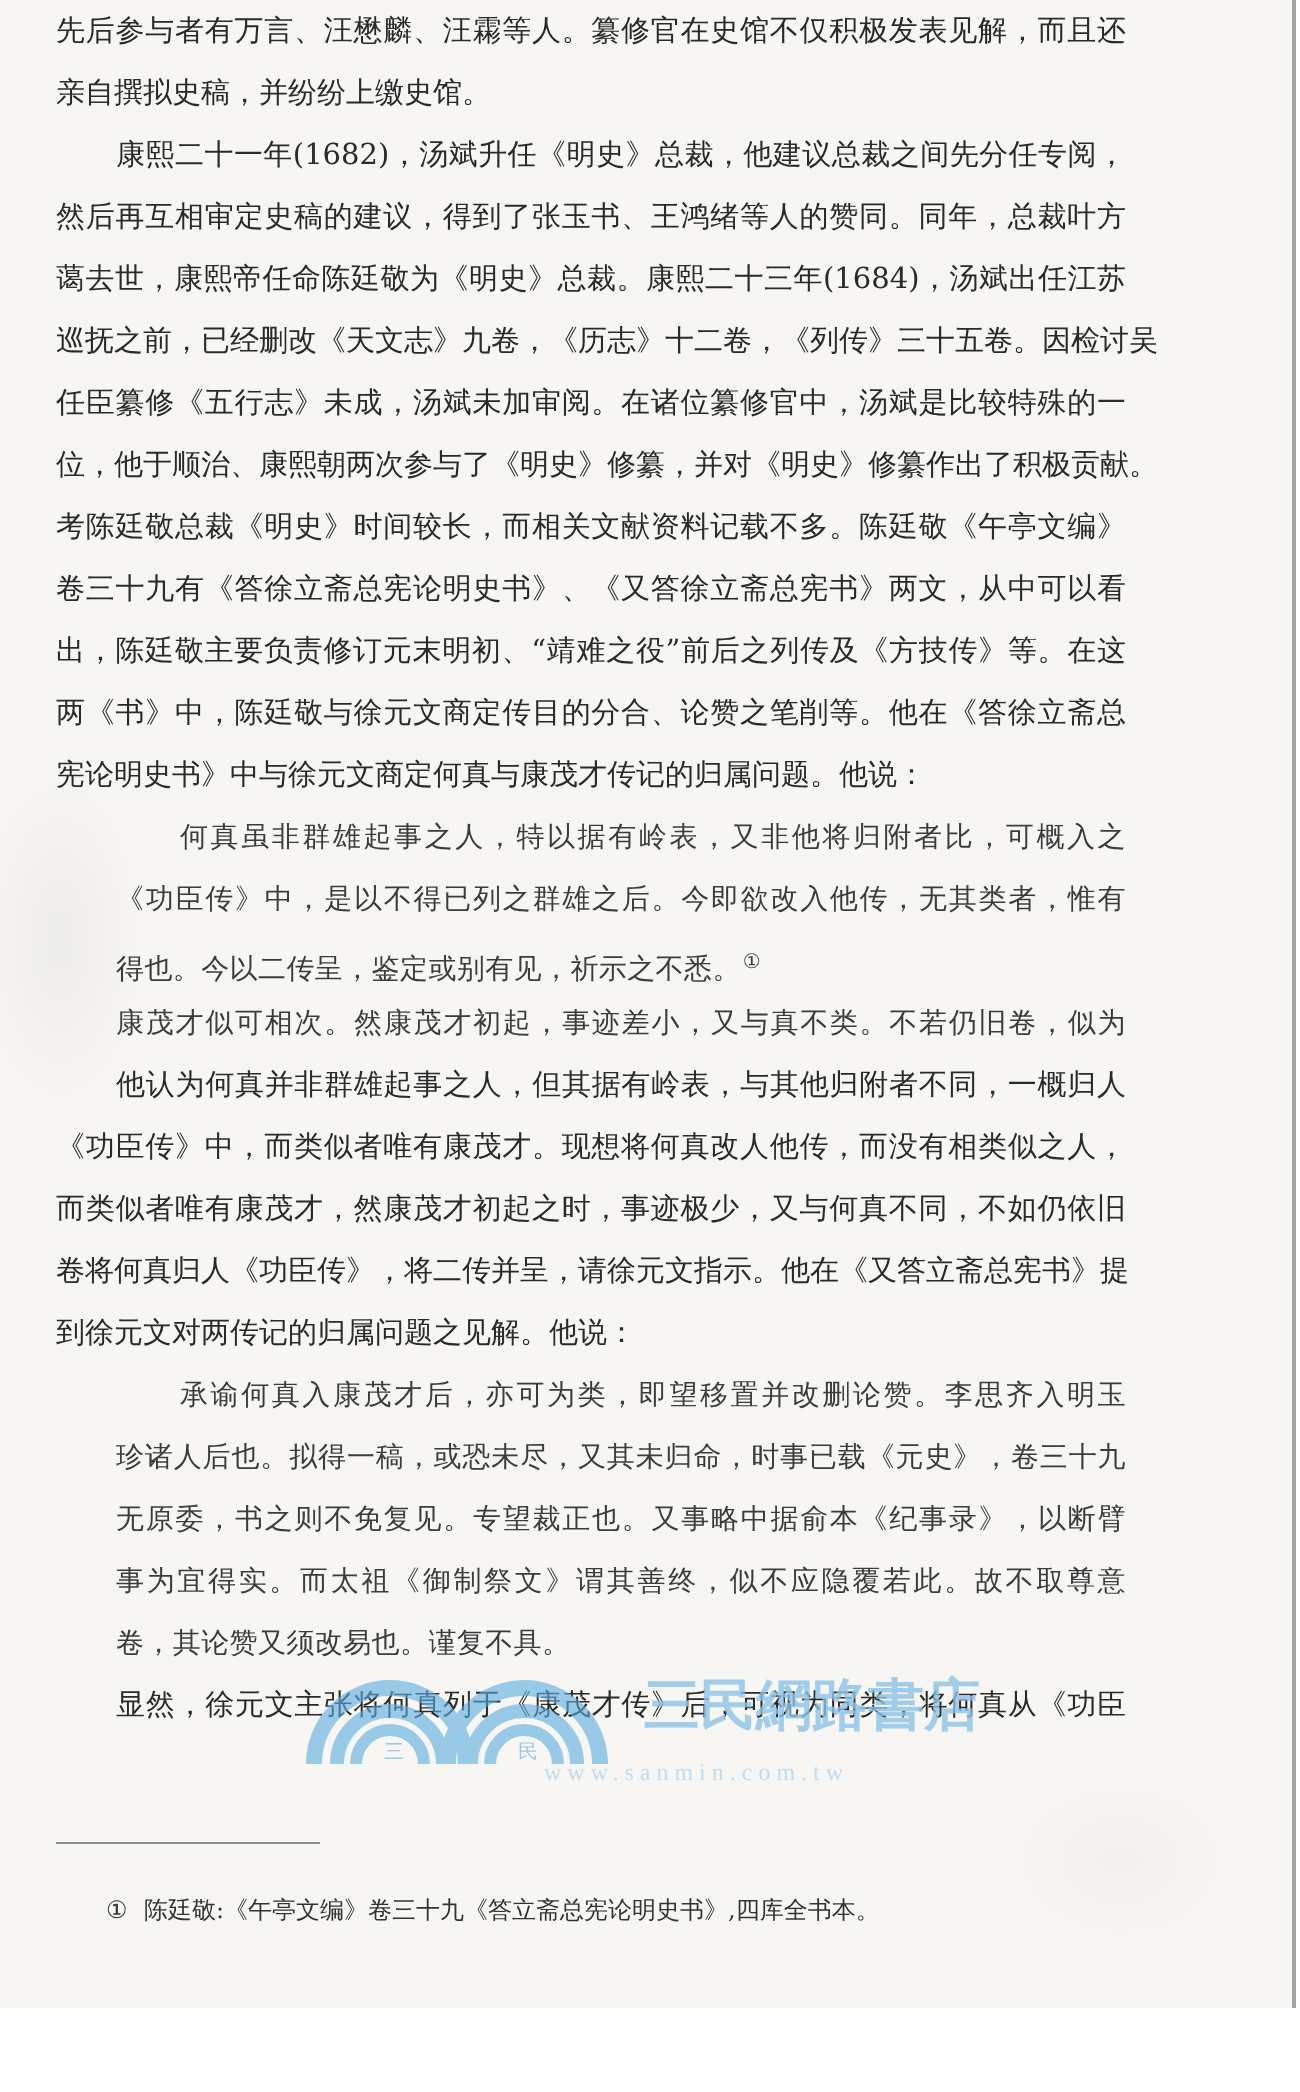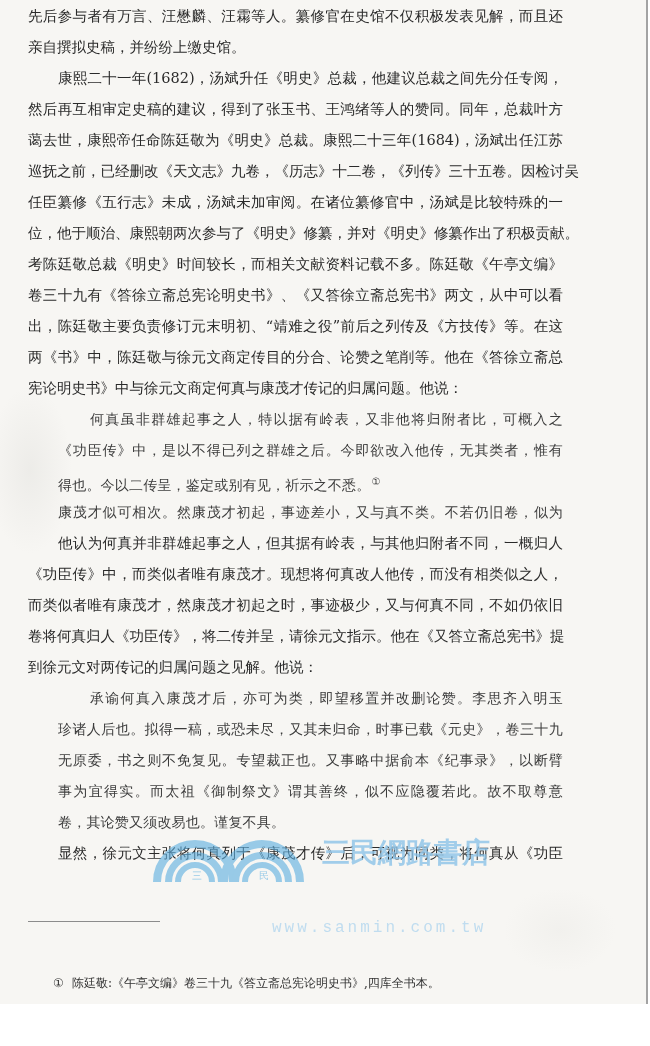--- a/index.html
+++ b/index.html
@@ -63,21 +63,20 @@
   }
   .footnote {
     position: absolute;
     left: 53px;
     top: 945px;
     height: 20px;
     line-height: 20px;
     font-size: 12px;
     color: #333;
     white-space: nowrap;
-    margin-top: 28px;
   }
   .footnote .fn-marker { display: inline-block; width: 19px; }
   .watermark {
     position: absolute;
     left: 150px;
     top: 835px;
     width: 350px;
     height: 70px;
     pointer-events: none;
   }
@@ -92,27 +91,26 @@
     color: #8cc3e8;
     opacity: 0.8;
     white-space: nowrap;
     font-family: "DejaVu Sans", "Liberation Sans", sans-serif;
     font-weight: bold;
   }
   .wm-url {
     position: absolute;
     left: 122px;
     top: 44px;
-    font-size: 16px;
+    font-size: 12px;
     letter-spacing: 3px;
     color: #a9d2ee;
     opacity: 0.7;
     white-space: nowrap;
-    font-family: Liberation Mono, monospace;
-    margin-top: 40px;
+    font-family: Liberation Serif, serif;
   }
 </style>
 </head>
 <body>
 
 <div class="page">
 
   <div class="text-area">
 
     <div class="ln">先后参与者有万言、汪懋麟、汪霦等人。纂修官在史馆不仅积极发表见解，而且还</div>

